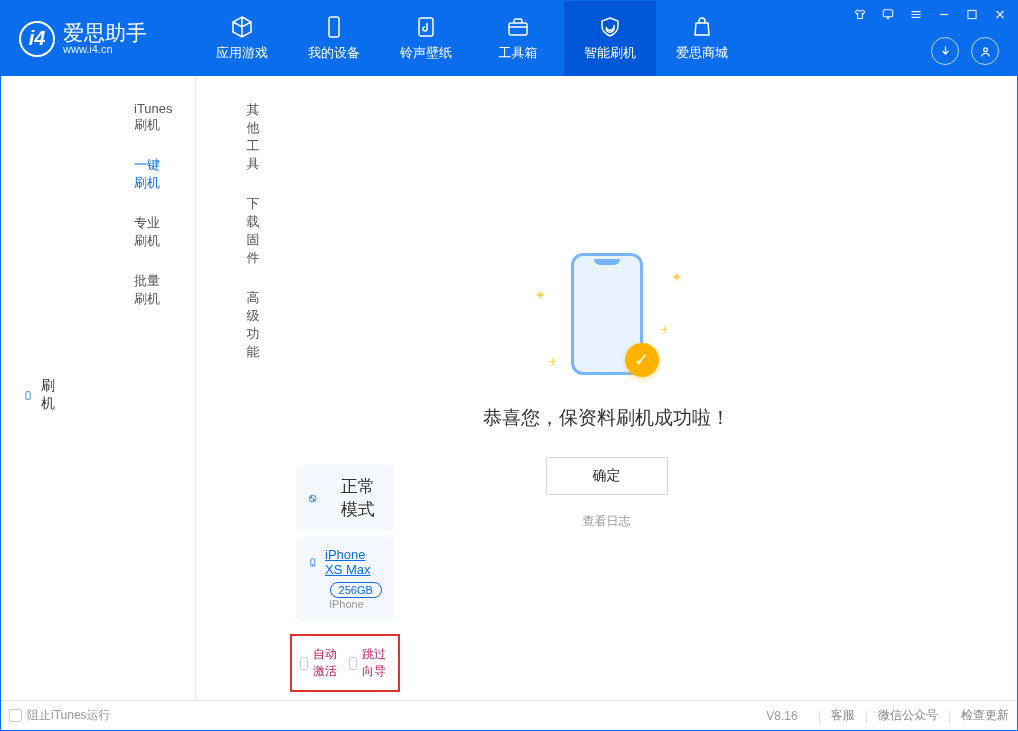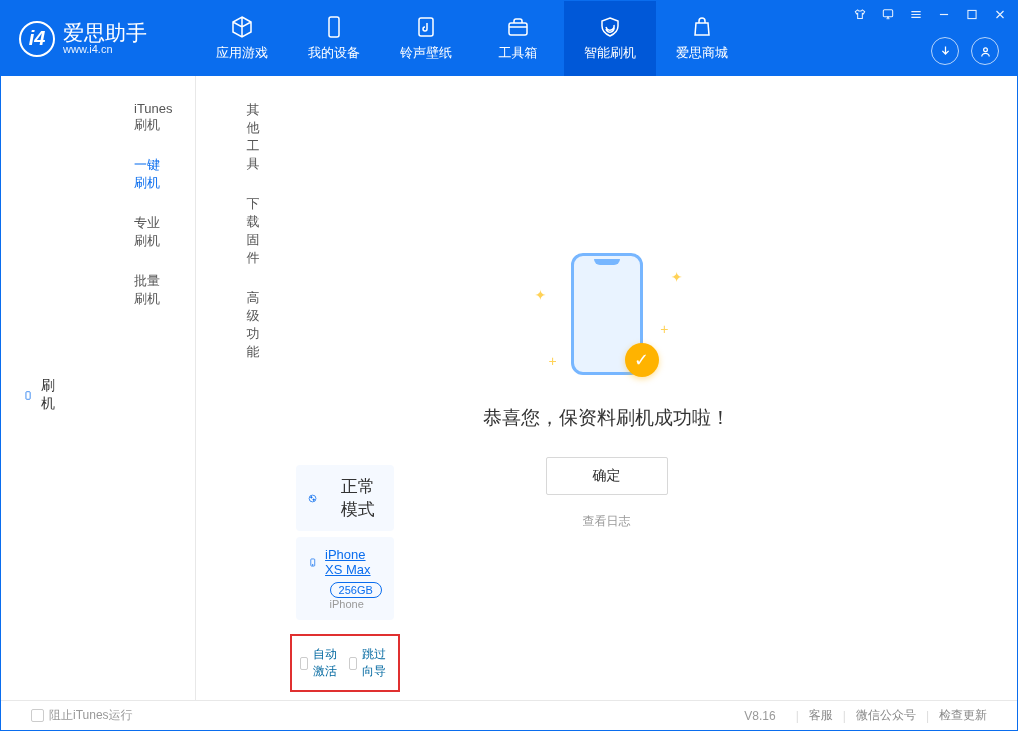--- a/index.html
+++ b/index.html
@@ -31,39 +31,39 @@
 .side-item { padding: 11px 22px 11px 52px; font-size: 13px; color: #555; cursor: pointer; }
 .side-item.active { color: #0a6dee; }
 
 .sidebar-bottom { margin-top: auto; }
 .mode-card { background: #f5f9ff; margin: 6px 14px; border-radius: 4px; padding: 10px 12px; display: flex; align-items: center; gap: 24px; font-size: 17px; color: #333; }
 .device-card { background: #f5f9ff; margin: 6px 14px 14px; border-radius: 4px; padding: 10px 12px; font-size: 13px; color: #0a6dee; }
 .device-name { display: flex; align-items: center; gap: 8px; font-weight: 500; text-decoration: underline; }
 .device-storage { display: inline-block; border: 1px solid #0a6dee; border-radius: 10px; padding: 1px 8px; font-size: 11px; margin-top: 5px; margin-left: 22px; }
 .device-type { color: #999; font-size: 11px; margin-left: 22px; }
 
-.bottom-opts { border: 2px solid #e03030; margin: 0 8px 8px; padding: 10px 8px; display: flex; gap: 8px; font-size: 12px; color: #0369a1; }
+.bottom-opts { border: 2px solid #e03030; margin: 0 8px 8px; padding: 10px 8px; display: flex; gap: 8px; font-size: 12px; color: #be185d; }
 .cb { display: flex; align-items: center; gap: 5px; }
 .cb-box { width: 13px; height: 13px; border: 1px solid #ccc; border-radius: 2px; }
 
 
 .main { flex: 1; display: flex; flex-direction: column; align-items: center; justify-content: center; }
 .illus { position: relative; width: 180px; height: 140px; margin-bottom: 18px; }
 .phone { width: 72px; height: 122px; border: 3px solid #77b6ff; border-radius: 12px; background: #e9f3ff; position: absolute; left: 54px; top: 6px; }
 .phone::before { content:""; position:absolute; top:3px; left:50%; transform:translateX(-50%); width:26px; height:6px; background:#77b6ff; border-radius:0 0 6px 6px; }
 .badge-check { position: absolute; right: 38px; bottom: 10px; width: 34px; height: 34px; background: #ffb300; border-radius: 50%; display: flex; align-items: center; justify-content: center; color: #fff; font-size: 18px; box-shadow: 0 2px 6px rgba(255,179,0,0.4); }
 .sparkle { position: absolute; color: #ffd257; font-size: 14px; }
 .s1 { left: 18px; top: 40px; } .s2 { right: 14px; top: 22px; } .s3 { left: 32px; bottom: 18px; } .s4 { right: 28px; bottom: 50px; }
 
 .success-msg { font-size: 19px; color: #333; margin-bottom: 26px; }
 .ok-btn { border: 1px solid #d8d8d8; background: #fff; padding: 9px 46px; font-size: 14px; color: #333; cursor: pointer; margin-bottom: 18px; border-radius: 2px; }
 .view-log { font-size: 12px; color: #999; cursor: pointer; }
 
 
-.footer { position: absolute; bottom: 0; left: 0; right: 0; height: 30px; border-top: 1px solid #e8e8e8; display: flex; align-items: center; padding: 0 30px; font-size: 12px; color: #999; }
+.footer { position: absolute; bottom: 0; left: 0; right: 0; height: 30px; border-top: 1px solid #e8e8e8; display: flex; align-items: center; padding: 0 8px; font-size: 12px; color: #999; }
 .footer .cb { color: #999; }
 .footer-right { margin-left: auto; display: flex; align-items: center; gap: 10px; }
 .footer-right .div { color: #ddd; }
 .footer-link { cursor: pointer; color: #888; }
 .version { color: #999; margin-right: 10px; }
 
 .icon-sm { width: 15px; height: 15px; }
 </style>
 </head>
 <body>

